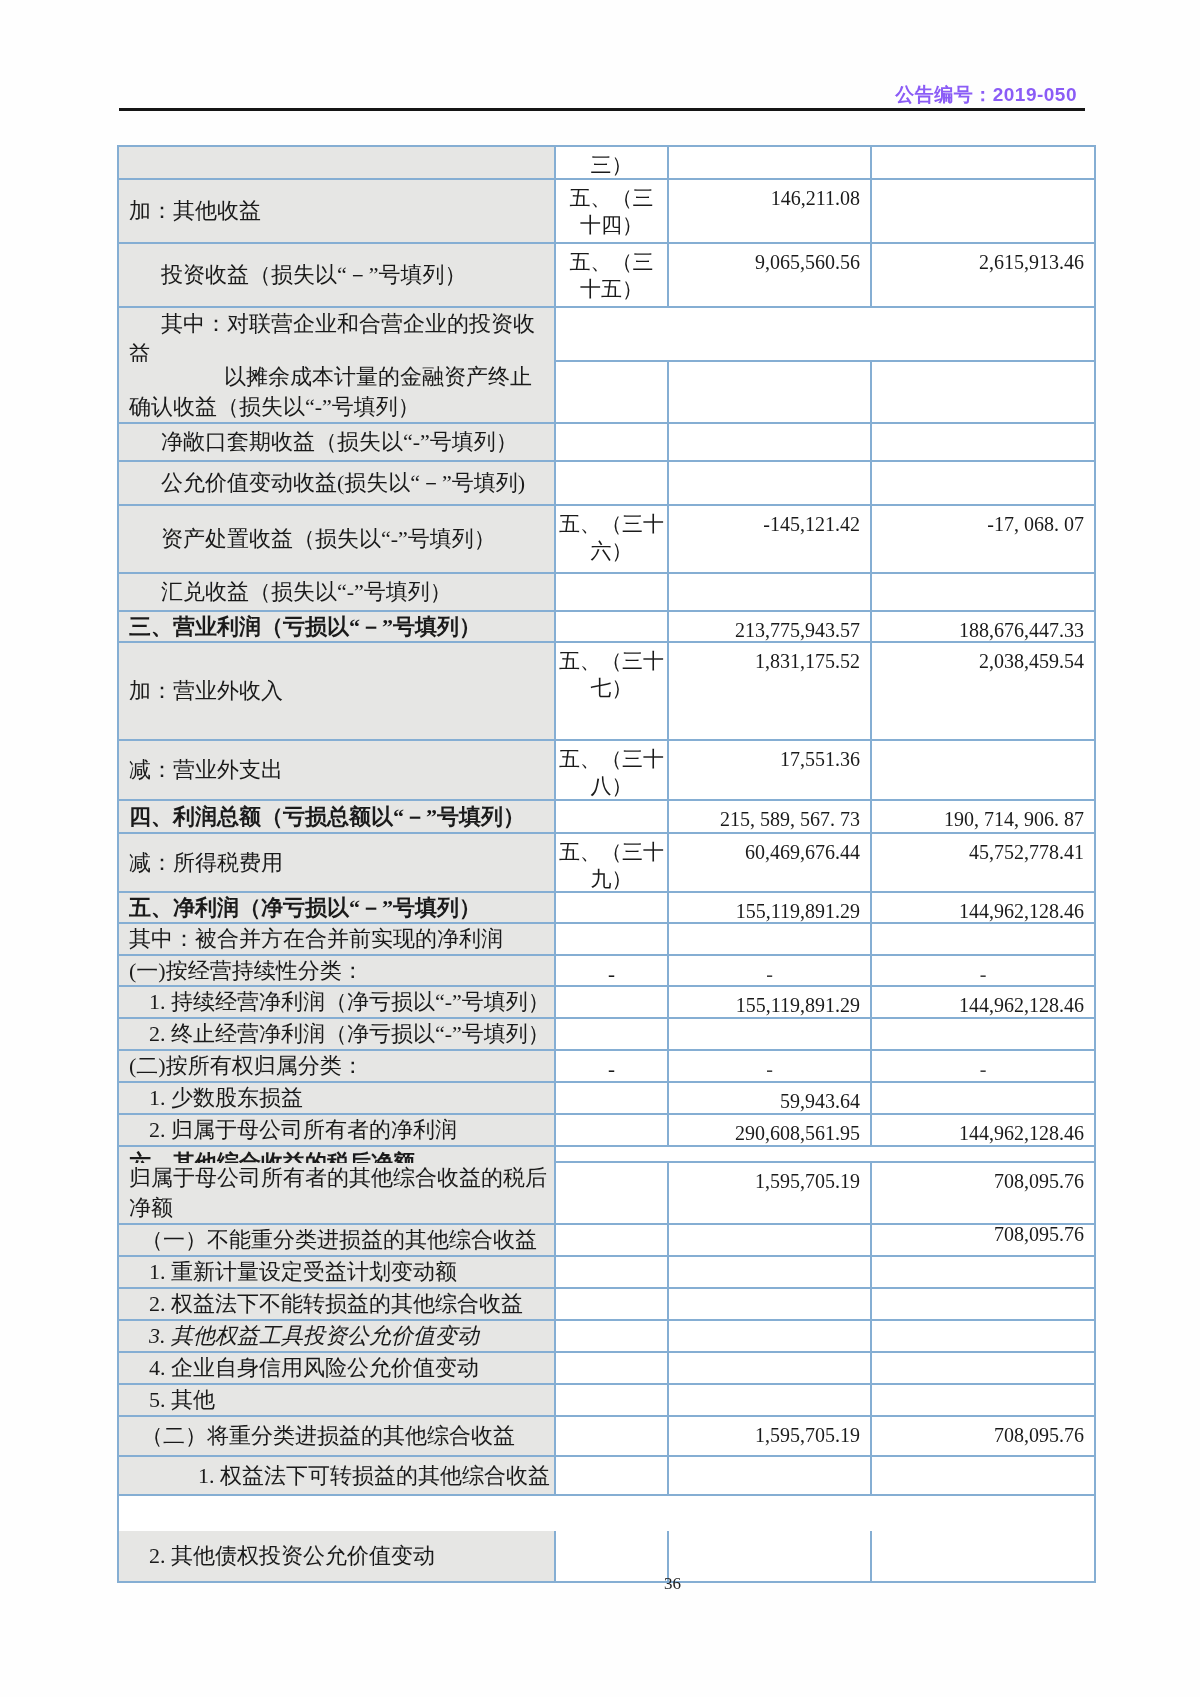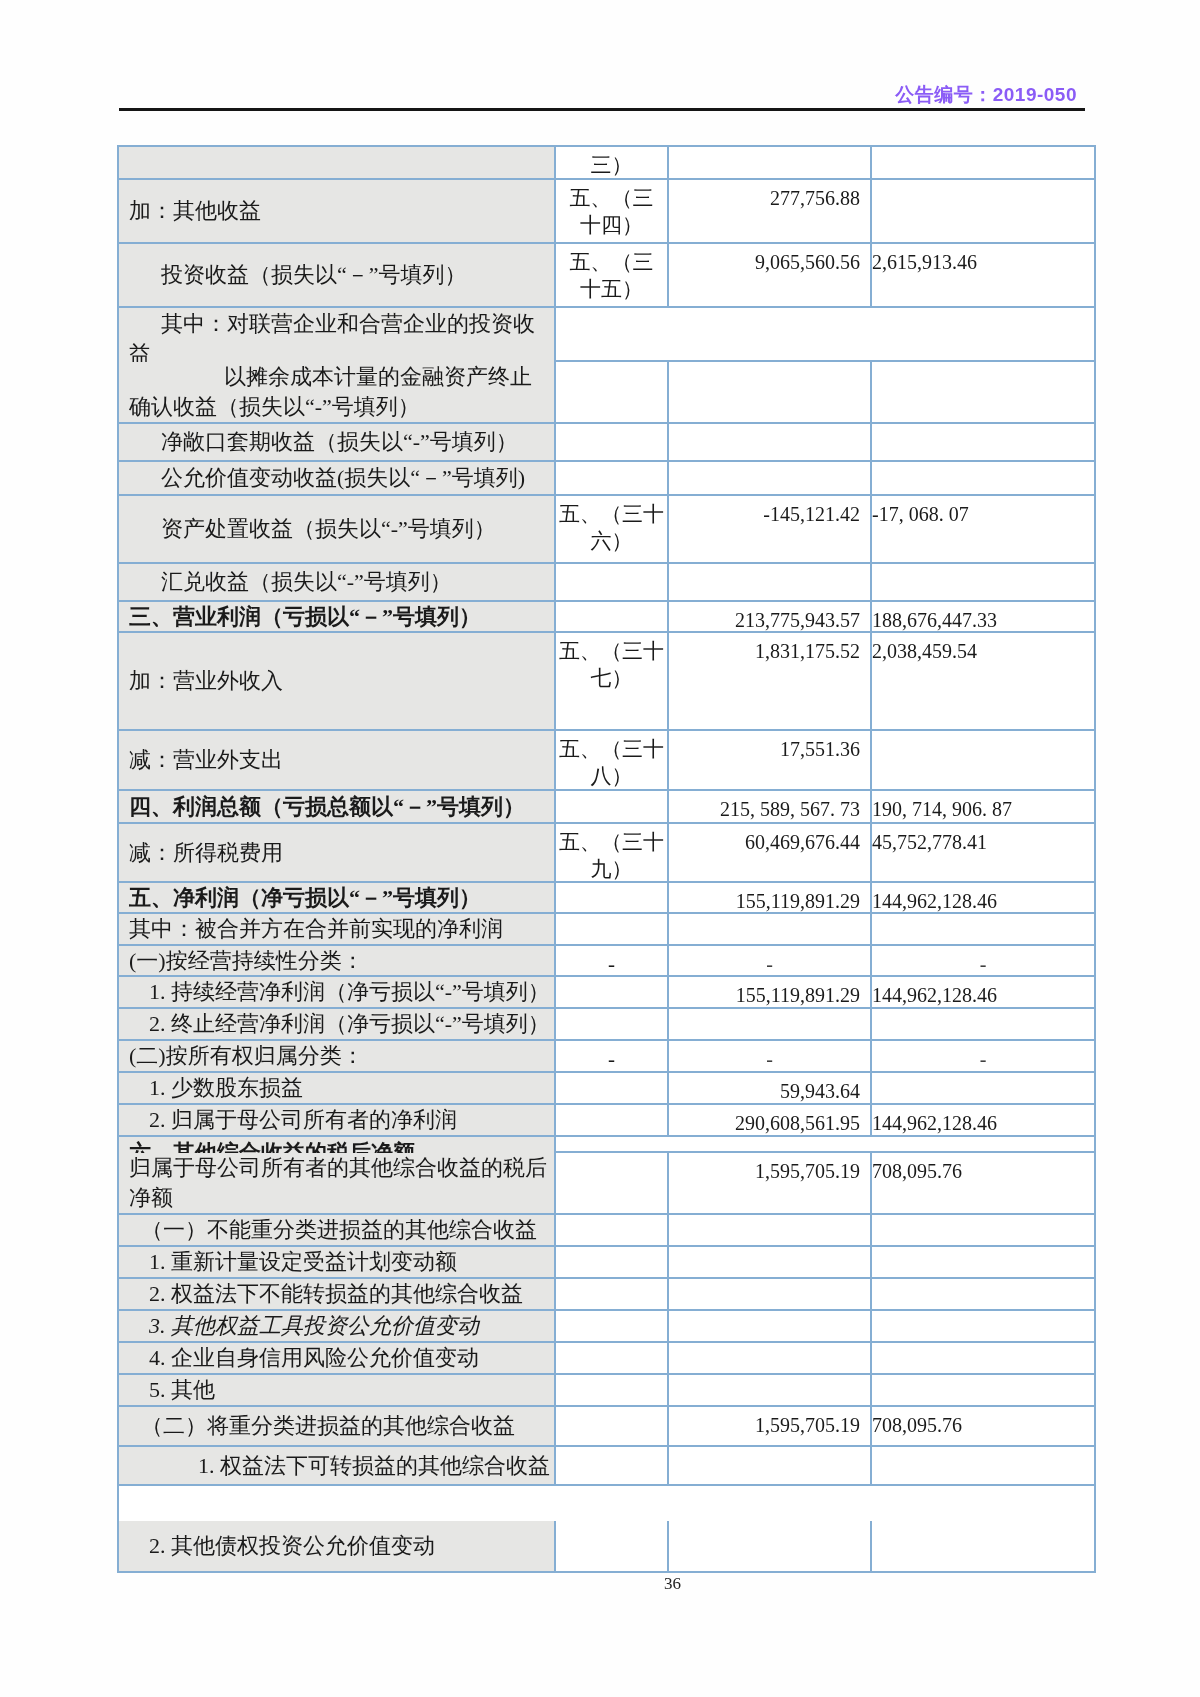--- a/index.html
+++ b/index.html
@@ -28,21 +28,21 @@
   .c-label .lbl{display:block;width:100%;}
   .c-note{
     width:113px;border-right:2px solid #85aed3;text-align:center;
     font-size:21px;line-height:27px;padding-top:5px;white-space:pre-line;
   }
   .c-v1{
     width:203px;border-right:2px solid #85aed3;text-align:right;
     font-size:20px;line-height:27px;padding:5px 10px 0 0;
   }
   .c-v2{
-    flex:1;font-size:20px;line-height:27px;padding:5px 10px 0 0;
+    flex:1;text-align:right;font-size:20px;line-height:27px;padding:5px 10px 0 0;
   }
   .c-v1.dash,.c-v2.dash{text-align:center;padding-right:0;color:#404040;}
   .t-row.b .c-label{font-weight:bold;}
   .pageno{position:absolute;top:1574px;left:664px;font-size:17px;color:#222;}
 </style>
 </head>
 <body>
 
 <div class="page">
   <div class="hdr">公告编号：2019-050</div>
@@ -55,21 +55,21 @@
         <div class="cell c-note">三）</div>
         <div class="cell c-v1"></div>
         <div class="cell c-v2"></div>
       </div>
       <div class="t-row" style="height: 64px;">
         <div class="cell c-label">
           <span class="lbl" style="text-indent: 0px;">加：其他收益</span>
         </div>
         <div class="cell c-note">五、（三
 十四）</div>
-        <div class="cell c-v1">277,756.88</div>
+        <div class="cell c-v1">146,211.08</div>
         <div class="cell c-v2"></div>
       </div>
       <div class="t-row" style="height: 64px;">
         <div class="cell c-label">
           <span class="lbl" style="text-indent: 32px;">投资收益（损失以“－”号填列）</span>
         </div>
         <div class="cell c-note">五、（三
 十五）</div>
         <div class="cell c-v1">9,065,560.56</div>
         <div class="cell c-v2">2,615,913.46</div>
@@ -91,21 +91,21 @@
         <div class="cell c-v2"></div>
       </div>
       <div class="t-row" style="height: 38px;">
         <div class="cell c-label">
           <span class="lbl" style="text-indent: 32px;">净敞口套期收益（损失以“-”号填列）</span>
         </div>
         <div class="cell c-note"></div>
         <div class="cell c-v1"></div>
         <div class="cell c-v2"></div>
       </div>
-      <div class="t-row" style="height: 34px;">
+      <div class="t-row" style="height: 44px;">
         <div class="cell c-label">
           <span class="lbl" style="text-indent: 32px;">公允价值变动收益(损失以“－”号填列)</span>
         </div>
         <div class="cell c-note"></div>
         <div class="cell c-v1"></div>
         <div class="cell c-v2"></div>
       </div>
       <div class="t-row" style="height: 68px;">
         <div class="cell c-label">
           <span class="lbl" style="text-indent: 32px;">资产处置收益（损失以“-”号填列）</span>

